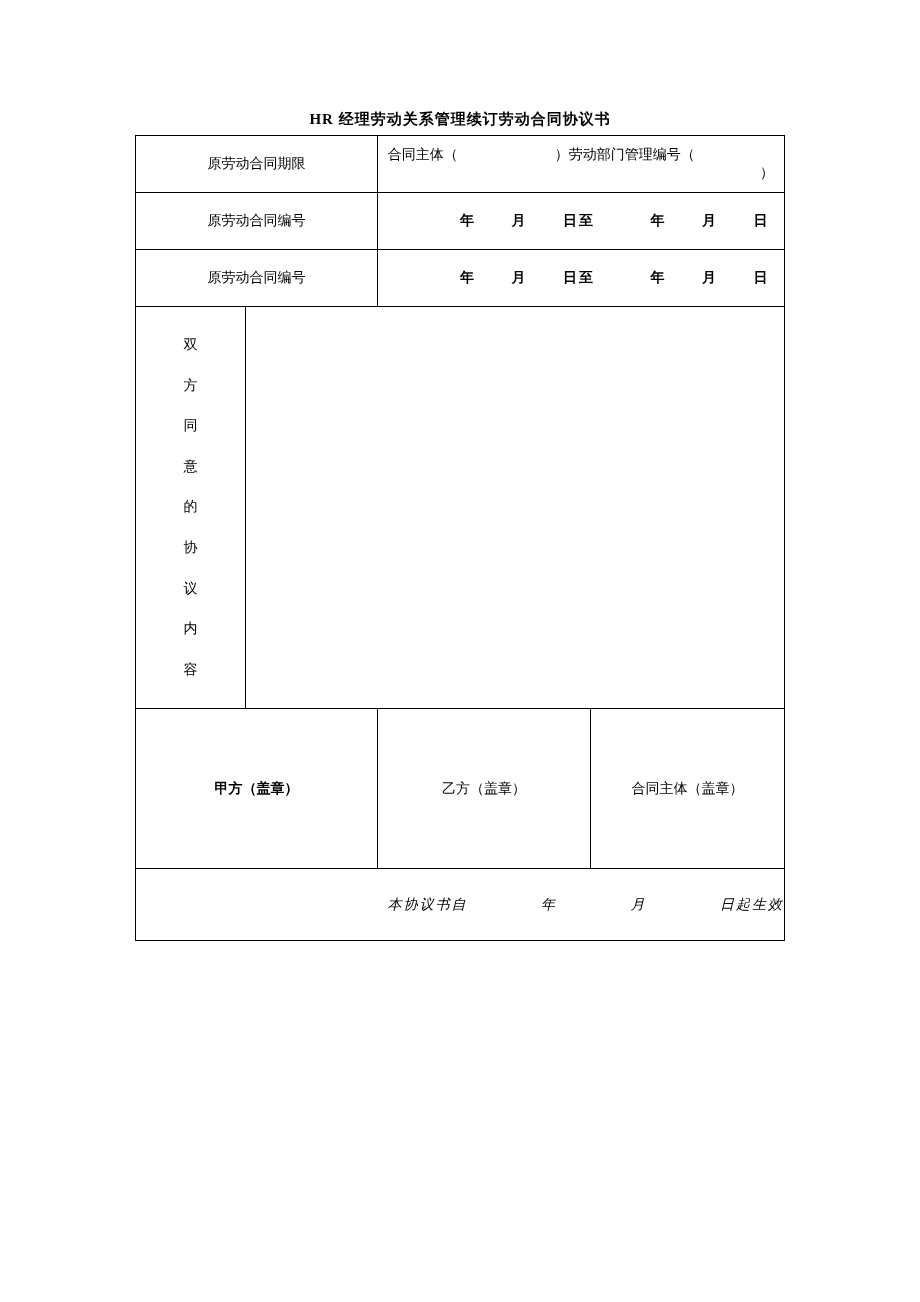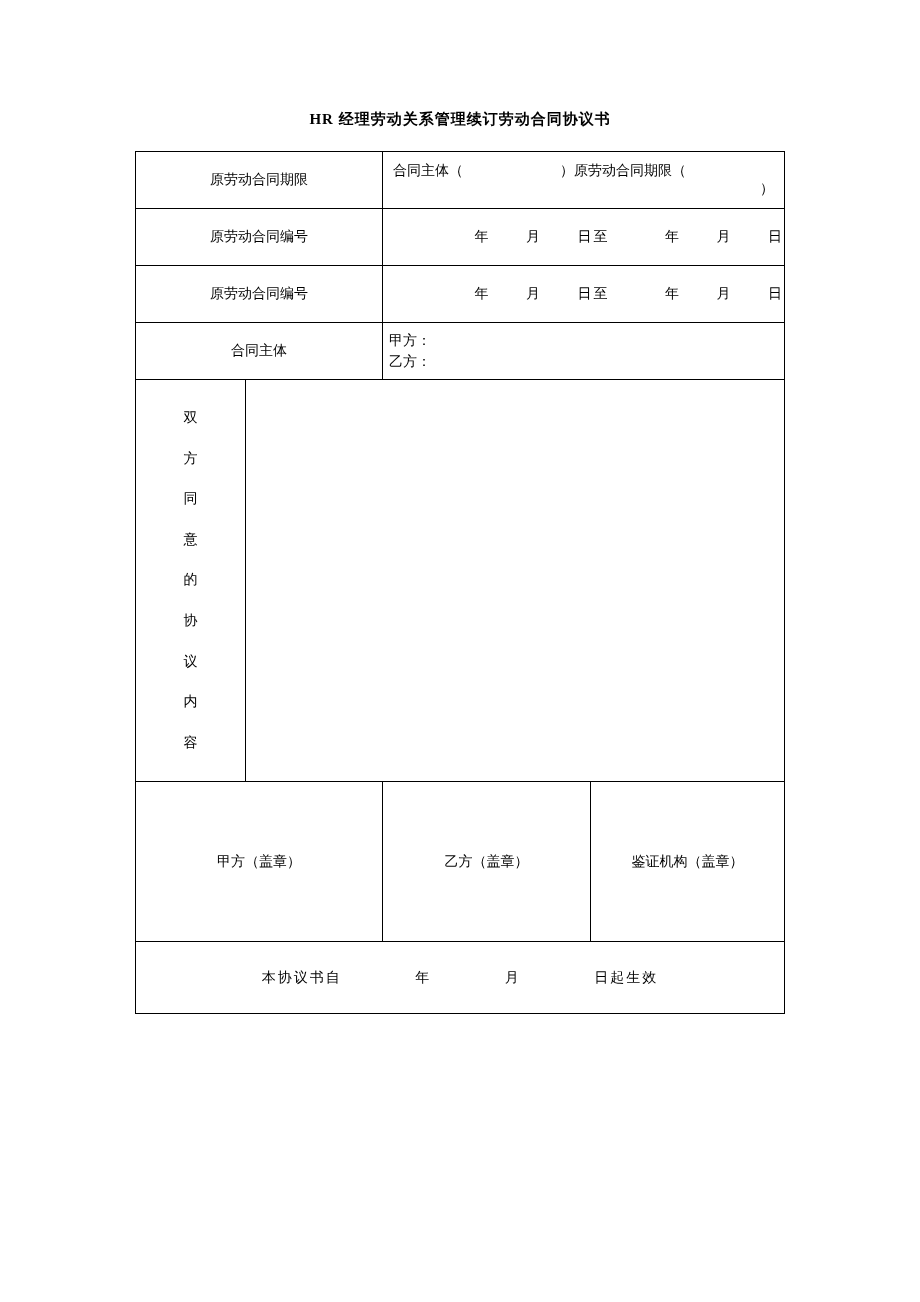--- a/index.html
+++ b/index.html
@@ -13,44 +13,45 @@
       background: #ffffff;
       font-family: "SimSun", "宋体", serif;
       font-size: 14px;
       color: #000;
       padding: 110px 135px 0 135px;
     }
     .title {
       text-align: center;
       font-weight: bold;
       font-size: 15px;
-      margin-bottom: 22px;
+      margin-bottom: 6px;
       letter-spacing: 1px;
     }
     table {
       border-collapse: collapse;
       width: 100%;
     }
     td {
       border: 1px solid #000;
       vertical-align: middle;
       padding: 0;
     }
     .label-cell {
       text-align: center;
       width: 190px;
       height: 57px;
     }
     .content-cell {
       padding-left: 10px;
     }
     .date-cell {
-      text-align: right;
+      text-align: center;
       padding-left: 36px;
       letter-spacing: 2px;
+      font-weight: bold;
     }
     .parties-cell {
       padding: 6px 0 6px 6px;
       line-height: 1.5;
     }
     .vertical-label {
       width: 110px;
       text-align: center;
       vertical-align: top;
       padding: 18px 0;
@@ -63,40 +64,41 @@
     .agreement-content {
       vertical-align: top;
       height: 400px;
     }
     .stamp-cell {
       text-align: center;
       height: 160px;
       font-size: 14px;
     }
     .effective-cell {
-      text-align: center;
+      text-align: right;
       height: 72px;
       letter-spacing: 2px;
       word-spacing: 18px;
+      font-style: italic;
     }
     .gap-med { margin-right: 30px; }
   </style>
 </head>
 <body>
 
 <div class="title">HR 经理劳动关系管理续订劳动合同协议书</div>
 
 <table>
   <tbody>
       <tr>
     <td class="label-cell" colspan="2">原劳动合同期限</td>
     <td class="content-cell" colspan="4">
       <span>合同主体（</span>
       <span style="display:inline-block; width:90px;"></span>
-      <span>）原劳动合同期限（</span>
+      <span>）劳动部门管理编号（</span>
       <span style="display:inline-block; width:90px;"></span>
       <span style="float:right; margin-right:10px;">）</span>
     </td>
   </tr>
 
   <tr>
     <td class="label-cell" colspan="2">原劳动合同编号</td>
     <td class="date-cell" colspan="4">
       <span style="display:inline-block; width:26px;"></span>
       <span class="gap-med">年</span>
@@ -114,47 +116,40 @@
       <span style="display:inline-block; width:26px;"></span>
       <span class="gap-med">年</span>
       <span class="gap-med">月</span>
       <span style="margin-right:50px;">日至</span>
       <span class="gap-med">年</span>
       <span class="gap-med">月</span>
       <span>日</span>
     </td>
   </tr>
 
-  <tr>
-    <td class="label-cell" colspan="2">合同主体</td>
-    <td class="parties-cell" colspan="4">
-      <div>甲方：</div>
-      <div>乙方：</div>
-    </td>
-  </tr>
 
   <tr>
     <td class="vertical-label">
       <span class="vertical-text">双</span>
       <span class="vertical-text">方</span>
       <span class="vertical-text">同</span>
       <span class="vertical-text">意</span>
       <span class="vertical-text">的</span>
       <span class="vertical-text">协</span>
       <span class="vertical-text">议</span>
       <span class="vertical-text">内</span>
       <span class="vertical-text">容</span>
     </td>
     <td class="agreement-content" colspan="5"></td>
   </tr>
 
   <tr>
-    <td class="stamp-cell" colspan="3" style="width:262px;">甲方（盖章）</td>
+    <td class="stamp-cell" colspan="3" style="width:262px;font-weight:bold;">甲方（盖章）</td>
     <td class="stamp-cell" colspan="2" style="width:194px;margin-left:8px;">乙方（盖章）</td>
-    <td class="stamp-cell" style="width:194px;">鉴证机构（盖章）</td>
+    <td class="stamp-cell" style="width:194px;">合同主体（盖章）</td>
   </tr>
 
   <tr>
     <td class="effective-cell" colspan="6">
       <span style="margin-right:50px;">本协议书自</span>
       <span style="margin-right:50px;">年</span>
       <span style="margin-right:50px;">月</span>
       <span>日起生效</span>
     </td>
   </tr>

